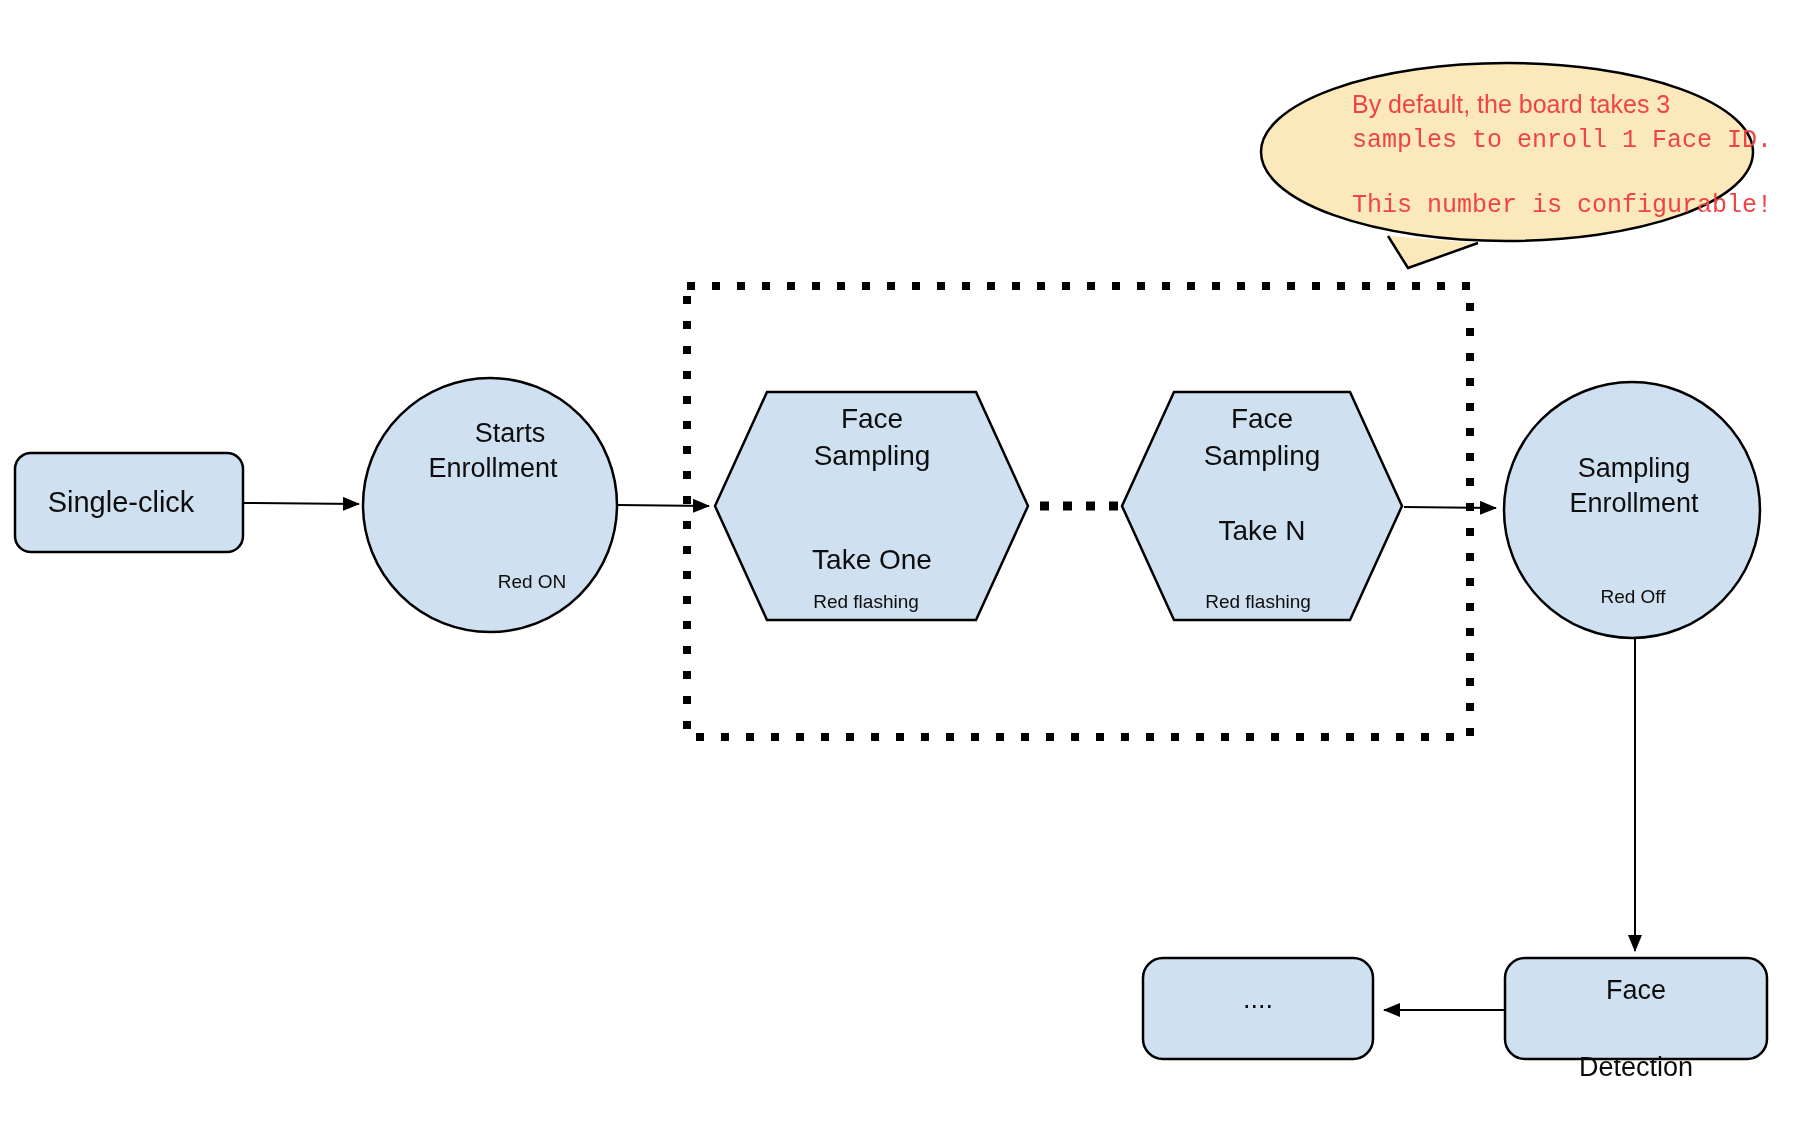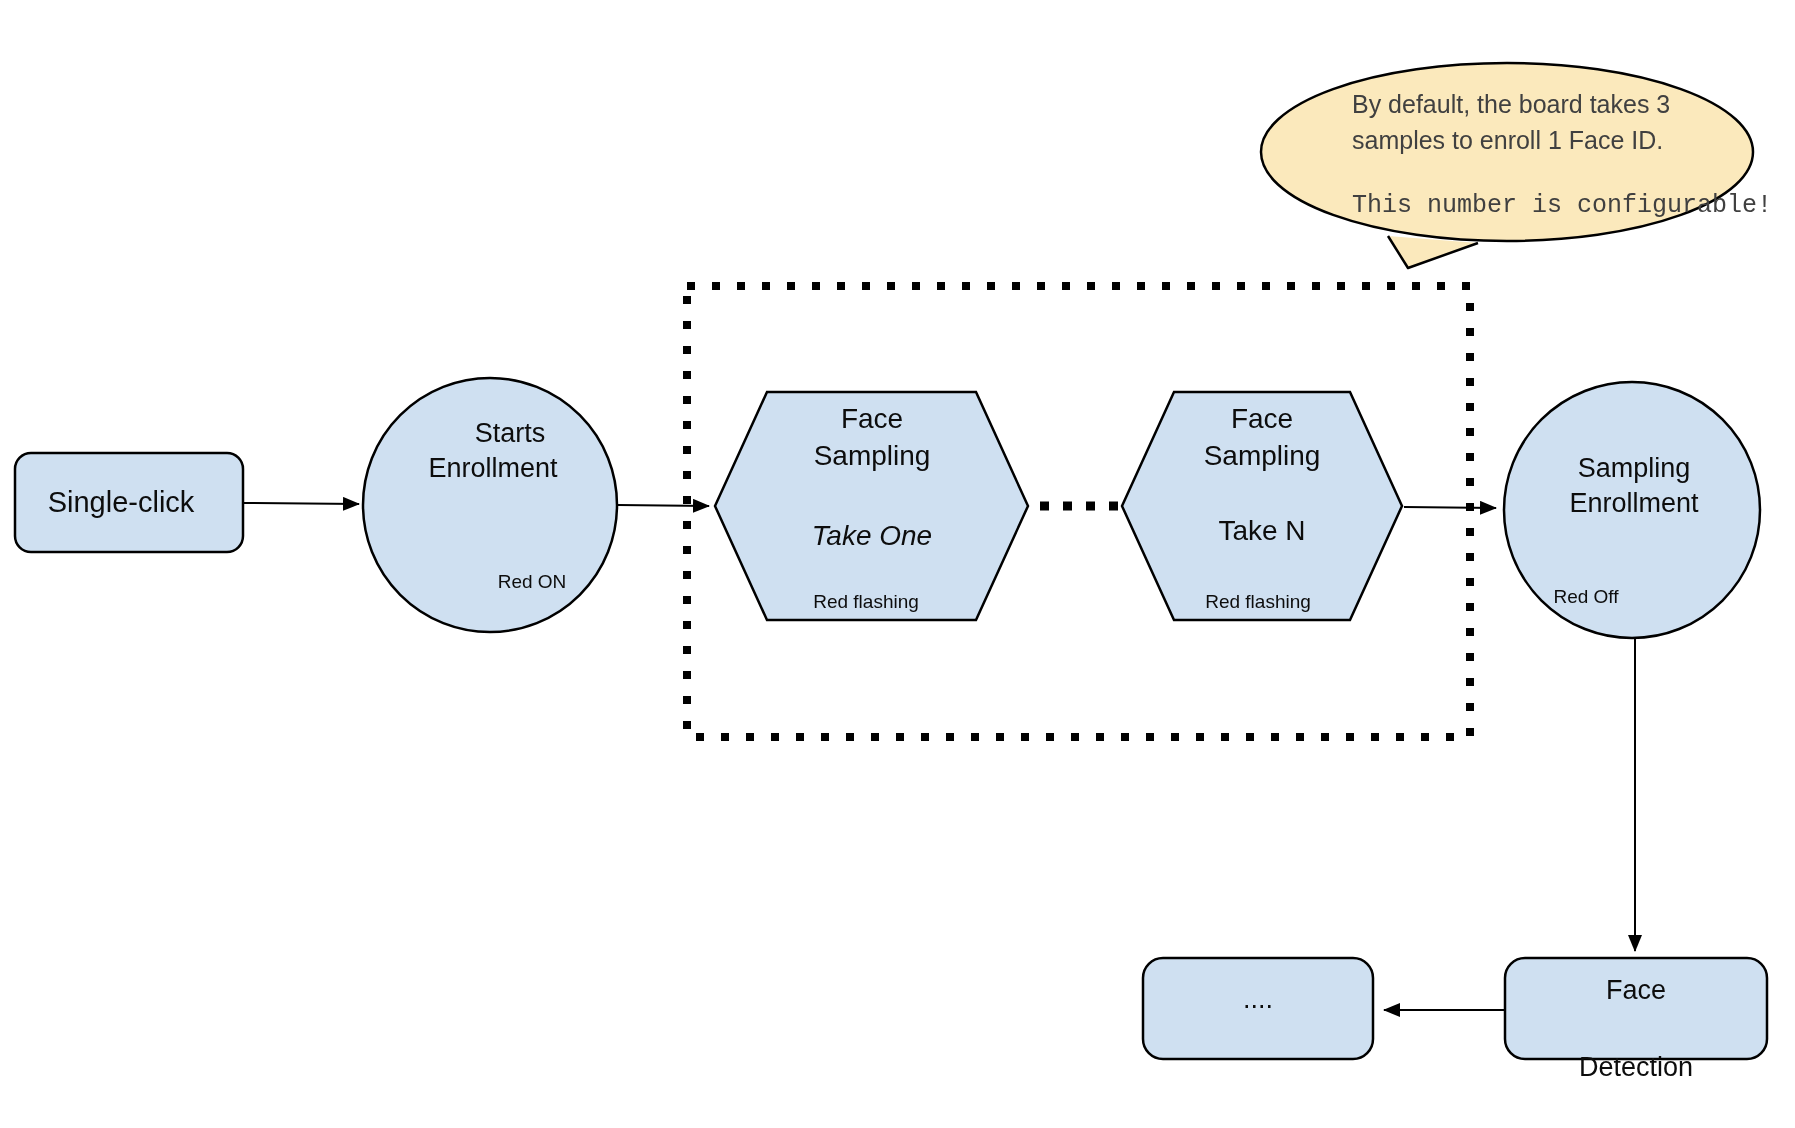--- a/index.html
+++ b/index.html
@@ -22,21 +22,21 @@
   }
   .big{font-size:28px;}
   .med{font-size:27px;}
   .small{font-size:19px;}
   .box-lbl{font-size:29px;}
   .bubble-line{
     position:absolute;
     transform:translateY(-50%);
     white-space:nowrap;
     font-size:25px;
-    color:#404040;
+    color:#ef4444;
   }
 </style>
 </head>
 <body>
 
 <div id="stage">
 
   <svg id="shapes" width="1795" height="1128" viewBox="0 0 1795 1128">
     <defs>
       <marker id="arrow" markerUnits="userSpaceOnUse" markerWidth="18" markerHeight="14" refX="16" refY="7" orient="auto">
@@ -77,34 +77,34 @@
   </svg>
 
   <div class="lbl box-lbl" style="left:121px;top:503px;">Single-click</div>
 
   <div class="lbl med" style="left:510px;top:434px;">Starts</div>
   <div class="lbl med" style="left:493px;top:469px;">Enrollment</div>
   <div class="lbl small" style="left:496px;top:582px;margin-left:36px;">Red ON</div>
 
   <div class="lbl big" style="left:872px;top:419px;">Face</div>
   <div class="lbl big" style="left:872px;top:456px;">Sampling</div>
-  <div class="lbl big" style="left:872px;top:536px;font-style:italic;">Take One</div>
+  <div class="lbl big" style="left:872px;top:560px;">Take One</div>
   <div class="lbl small" style="left:866px;top:602px;">Red flashing</div>
 
   <div class="lbl big" style="left:1262px;top:419px;">Face</div>
   <div class="lbl big" style="left:1262px;top:456px;">Sampling</div>
   <div class="lbl big" style="left:1262px;top:531px;">Take N</div>
   <div class="lbl small" style="left:1258px;top:602px;">Red flashing</div>
 
   <div class="lbl med" style="left:1634px;top:469px;">Sampling</div>
   <div class="lbl med" style="left:1634px;top:504px;">Enrollment</div>
-  <div class="lbl small" style="left:1586px;top:597px;text-align:center;">Red Off</div>
+  <div class="lbl small" style="left:1633px;top:597px;text-align:center;">Red Off</div>
 
   <div class="lbl med" style="left:1636px;top:991px;">Face</div>
   <div class="lbl med" style="left:1636px;top:1028px;margin-top:40px;">Detection</div>
 
   <div class="lbl med" style="left:1258px;top:1000px;">....</div>
 
   <div class="bubble-line" style="left:1352px;top:104px;">By default, the board takes 3</div>
-  <div class="bubble-line" style="left:1352px;top:140px;">samples to enroll 1 Face ID.</div>
+  <div class="bubble-line" style="left:1352px;top:140px;font-family:Liberation Mono, monospace;">samples to enroll 1 Face ID.</div>
   <div class="bubble-line" style="left:1352px;top:205px;font-family:Liberation Mono, monospace;">This number is configurable!</div>
 
 </div>
 
 </body></html>

